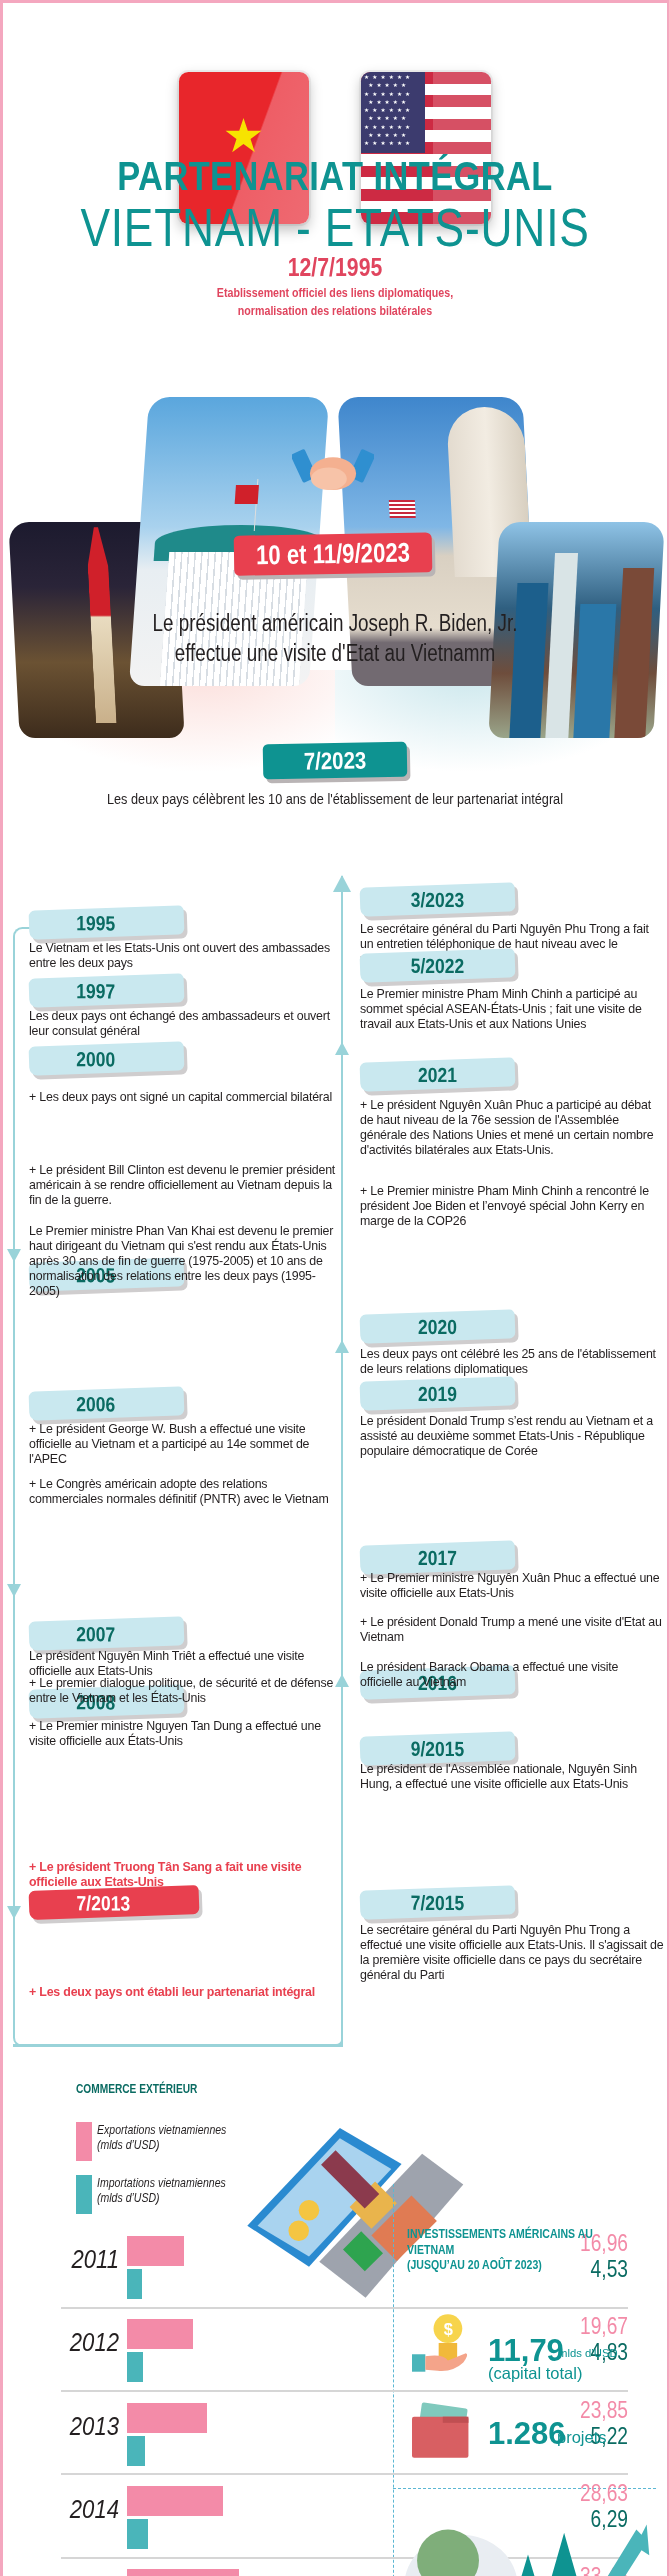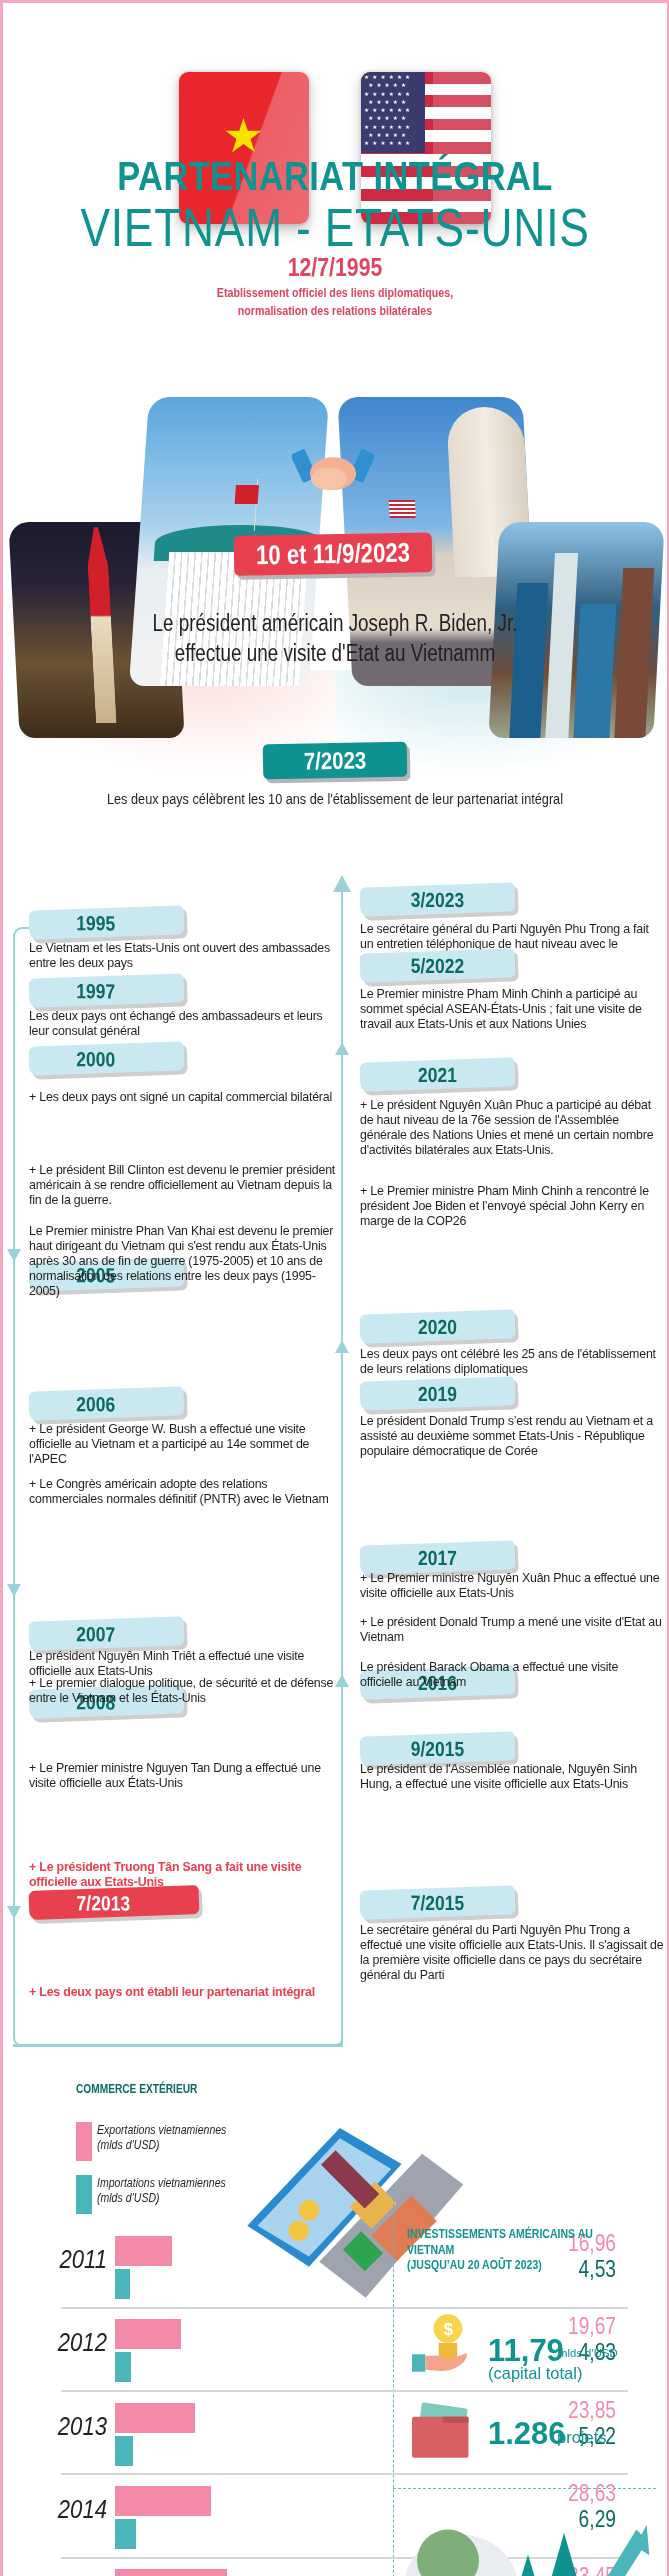--- a/index.html
+++ b/index.html
@@ -72,21 +72,21 @@
   .tx.l { left: 29px; width: 309px; }
   .tx.r { left: 360px; width: 304px; }
   .tx.red { color: #e8404f; font-weight: bold; }
 
   
   .commerce-title { position: absolute; left: 76px; top: 2082px; color: #0a6b62; font-weight: bold; font-size: 12.4px; transform: scaleX(0.82); transform-origin: left; }
   .legend-sw { position: absolute; left: 76px; width: 15.5px; height: 39px; }
   .legend-tx { position: absolute; left: 97px; font-style: italic; font-size: 12.4px; line-height: 15px; color: #231f20; transform: scaleX(0.85); transform-origin: left; }
   .port { position: absolute; left: 237px; top: 2107px; width: 252px; height: 191px; }
 
-  .chart-row { position: absolute; left: 49px; width: 567px; height: 83px; }
+  .chart-row { position: absolute; left: 61px; width: 567px; height: 83px; }
   .chart-sep { position: absolute; left: 61px; width: 567px; height: 1.5px; background: #d6d6d6; }
   .yr { position: absolute; left: 0; width: 58px; text-align: right; font-style: italic; font-size: 26px; color: #231f20; transform: scaleX(0.85); transform-origin: right; }
   .bar-ex { position: absolute; left: 66px; height: 30px; background: #f38ba8; }
   .bar-im { position: absolute; left: 66px; height: 30px; background: #4ab5ba; }
   .v-ex { position: absolute; right: 0px; width: 103px; text-align: right; font-size: 24px; color: #f38ba8; transform: scaleX(0.8); transform-origin: right; }
   .v-im { position: absolute; right: 0px; width: 103px; text-align: right; font-size: 24px; color: #0a6b62; transform: scaleX(0.8); transform-origin: right; }
   .dash-v2 { position: absolute; left: 393px; top: 2184px; width: 0; height: 479px; border-left: 1.5px dashed #5bb7d3; }
   .dash-h { position: absolute; left: 393px; top: 2488px; width: 263px; height: 0; border-top: 1.5px dashed #5bb7d3; }
 
   .inv-title { position: absolute; left: 407px; top: 2227px; color: #0e9391; font-weight: bold; font-size: 12.4px; line-height: 15.5px; transform: scaleX(0.85); transform-origin: left; }
@@ -229,21 +229,21 @@
 <div class="tx r" style="top:1923px;">Le secrétaire général du Parti Nguyên Phu Trong a effectué une visite officielle aux Etats-Unis. Il s'agissait de la première visite officielle dans ce pays du secrétaire général du Parti</div>
 
 <div class="yb left" style="left:29px;top:908px;">
     <span>1995</span>
   </div>
 <div class="tx l" style="top:941px;">Le Vietnam et les Etats-Unis ont ouvert des ambassades entre les deux pays</div>
 
 <div class="yb left" style="left:29px;top:976px;">
     <span>1997</span>
   </div>
-<div class="tx l" style="top:1009px;">Les deux pays ont échangé des ambassadeurs et leurs leur consulat général</div>
+<div class="tx l" style="top:1009px;">Les deux pays ont échangé des ambassadeurs et ouvert leur consulat général</div>
 
 <div class="yb left" style="left:29px;top:1044px;">
     <span>2000</span>
   </div>
 <div class="tx l" style="top:1090px;">+ Les deux pays ont signé un capital commercial bilatéral</div>
 <div class="tx l" style="top:1163px;">+ Le président Bill Clinton est devenu le premier président américain à se rendre officiellement au Vietnam depuis la fin de la guerre.</div>
 
 <div class="yb left" style="left:29px;top:1260px;">
     <span>2005</span>
   </div>
@@ -256,21 +256,21 @@
 <div class="tx l" style="top:1477px;">+ Le Congrès américain adopte des relations commerciales normales définitif (PNTR) avec le Vietnam</div>
 
 <div class="yb left" style="left:29px;top:1619px;">
     <span>2007</span>
   </div>
 <div class="tx l" style="top:1649px;">Le président Nguyên Minh Triêt a effectué une visite officielle aux Etats-Unis</div>
 
 <div class="yb left" style="left:29px;top:1687px;">
     <span>2008</span>
   </div>
-<div class="tx l" style="top:1761px;">+ Le Premier ministre Nguyen Tan Dung a effectué une visite officielle aux États-Unis</div>
+<div class="tx l" style="top:1719px;">+ Le Premier ministre Nguyen Tan Dung a effectué une visite officielle aux États-Unis</div>
 <div class="tx l" style="top:1676px;">+ Le premier dialogue politique, de sécurité et de défense entre le Vietnam et les États-Unis</div>
 
 <div class="yb left red" style="left:29px;top:1888px;width:170px;">
     <span>7/2013</span>
   </div>
 <div class="tx l red" style="top:1860px;width:299px;">+ Le président Truong Tân Sang a fait une visite officielle aux Etats-Unis</div>
 <div class="tx l red" style="top:1985px;width:299px;">+ Les deux pays ont établi leur partenariat intégral</div>
 
 <div class="commerce-title">COMMERCE EXTÉRIEUR</div>
 <div class="legend-sw" style="top:2122px;background:#f38ba8;"></div>

